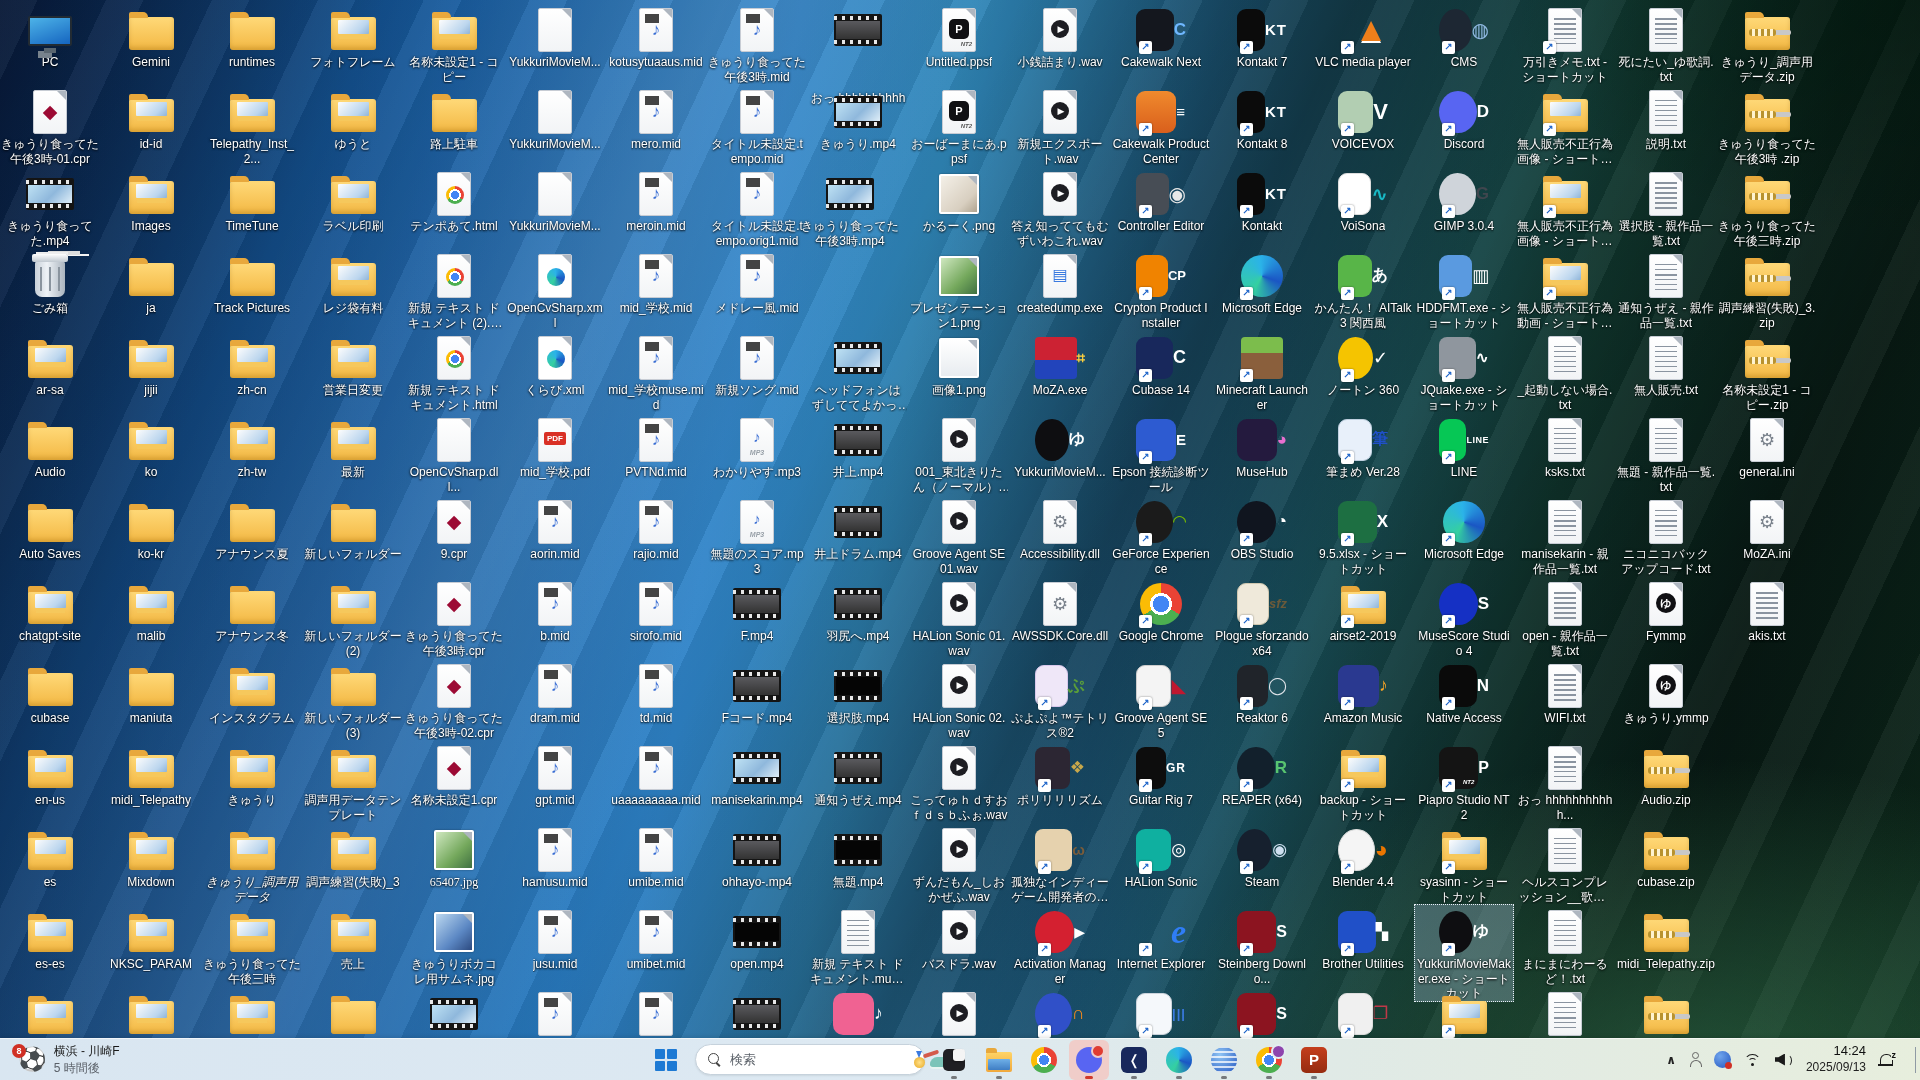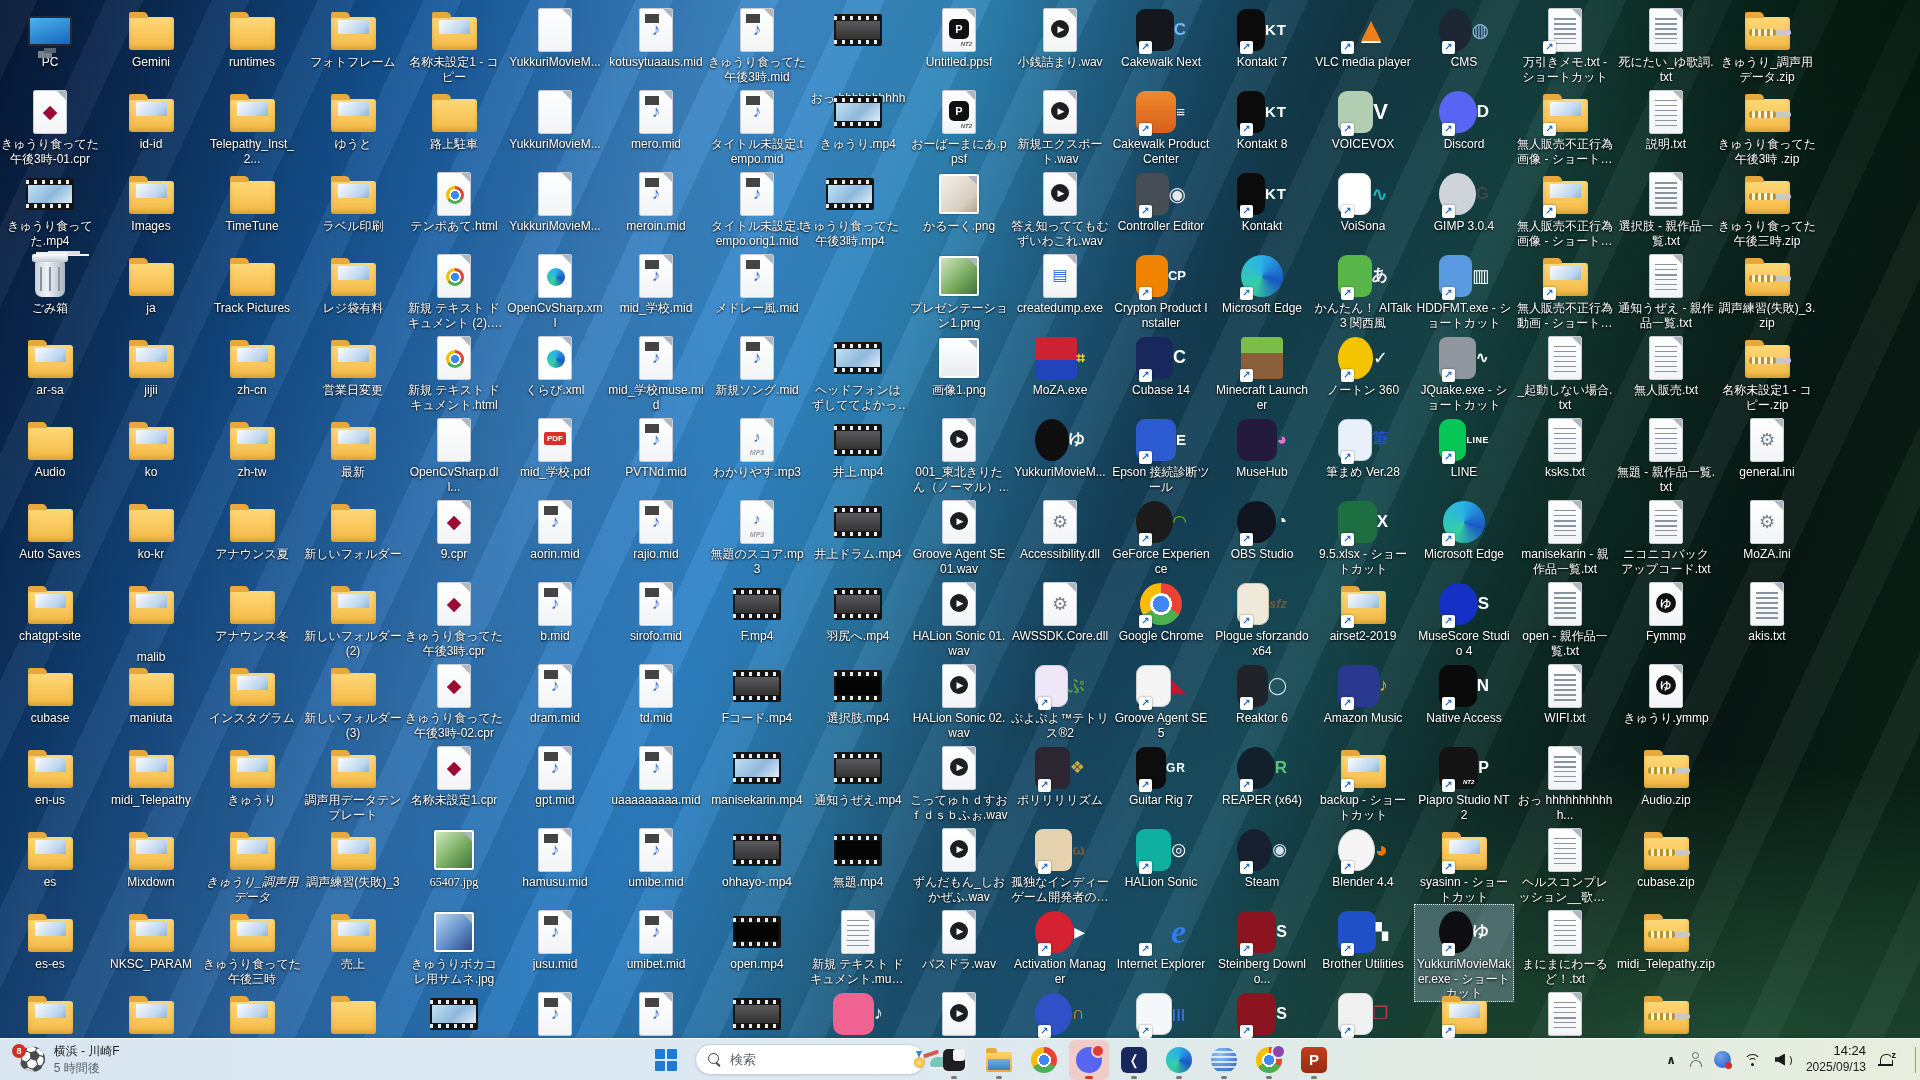--- a/index.html
+++ b/index.html
@@ -328,21 +328,21 @@
         <i></i>
       </span>
       <span class="lbl">ko</span>
     </div>
     <div class="di" style="left: 101px; top: 494px;">
       <span class="ic folder f-base">
         <i></i>
       </span>
       <span class="lbl">ko-kr</span>
     </div>
-    <div class="di" style="left: 101px; top: 576px; gap: 21px;">
+    <div class="di" style="left: 101px; top: 576px;">
       <span class="ic folderm f-base">
         <i></i>
       </span>
       <span class="lbl">malib</span>
     </div>
     <div class="di" style="left: 101px; top: 658px;">
       <span class="ic folder f-base">
         <i></i>
       </span>
       <span class="lbl">maniuta</span>

